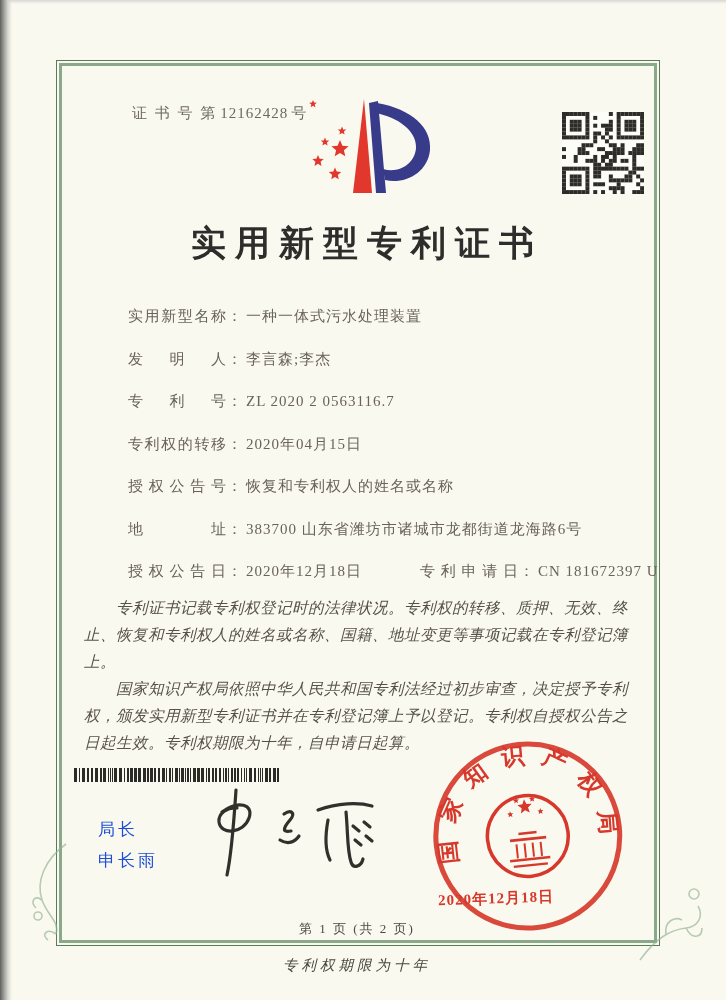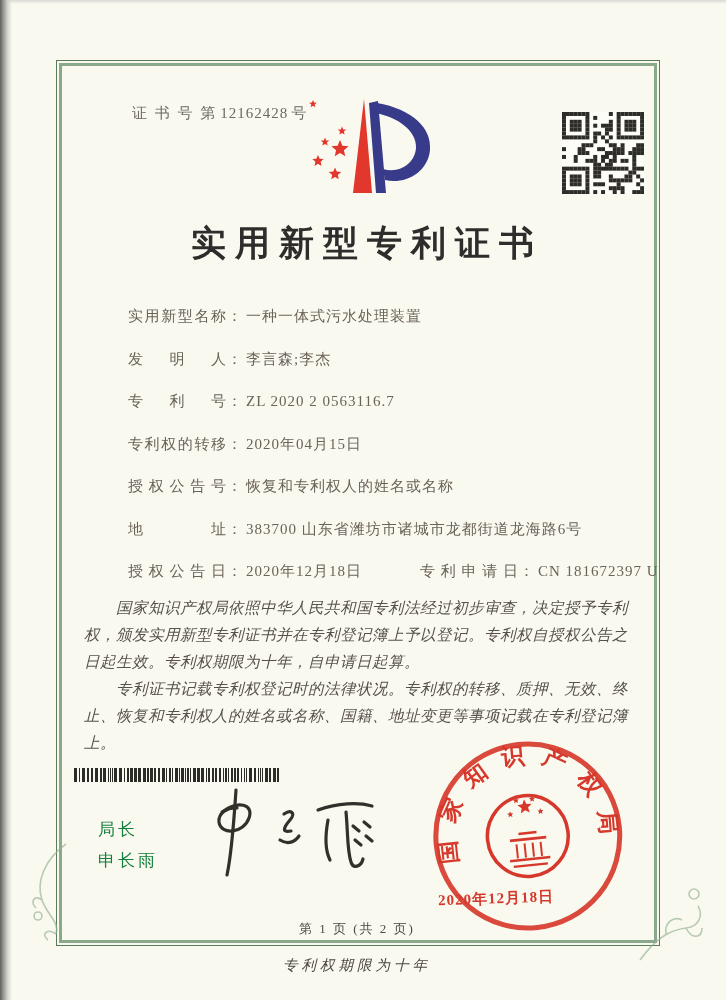--- a/index.html
+++ b/index.html
@@ -32,21 +32,21 @@
   .fvalue{letter-spacing:1px;}
   .grant-2{margin-left:58px;}
 
   .paras{position:absolute;left:84px;top:594px;width:558px;font-size:15.5px;line-height:27px;
        color:#57514a;font-style:italic;letter-spacing:0.5px;}
   .paras p{margin:0;text-indent:32px;}
 
   .barcode{position:absolute;left:74px;top:768px;width:206px;height:14px;}
   .barcode div{position:absolute;top:0;bottom:0;background:#2b2b27;}
 
-  .signer{position:absolute;left:98px;top:814px;font-size:17px;color:#15803d;letter-spacing:3px;line-height:31px;}
+  .signer{position:absolute;left:98px;top:814px;font-size:17px;color:#1d4ed8;letter-spacing:3px;line-height:31px;}
   .signature{position:absolute;left:196px;top:780px;width:195px;height:105px;}
 
   .seal{position:absolute;left:430px;top:738px;width:196px;height:196;transform:rotate(-6deg);}
   .seal svg{width:196px;height:196px;}
   .seal-date{position:absolute;left:438px;top:888px;width:190px;color:#d6392c;font-size:15px;
        font-weight:600;letter-spacing:1px;transform:rotate(-2deg);z-index:5;}
 
   .page-info{position:absolute;left:56px;top:920px;width:602px;text-align:center;
        font-size:13px;color:#4e4a44;letter-spacing:2px;}
   .footer-note{position:absolute;left:0;top:956px;width:714px;text-align:center;font-size:14.5px;
@@ -322,22 +322,22 @@
     </div>
     <div class="frow">
       <span class="flabel">地址</span><span class="fcolon">：</span><span class="fvalue">383700 山东省潍坊市诸城市龙都街道龙海路6号</span>
     </div>
     <div class="frow">
       <span class="flabel">授权公告日</span><span class="fcolon">：</span><span class="fvalue">2020年12月18日</span><span class="flabel grant-2">专利申请日</span><span class="fcolon">：</span><span class="fvalue">CN 181672397 U</span>
     </div>
   </div>
 
   <div class="paras">
+    <p>专利证书记载专利权登记时的法律状况。专利权的转移、质押、无效、终止、恢复和专利权人的姓名或名称、国籍、地址变更等事项记载在专利登记簿上。</p>
     <p>国家知识产权局依照中华人民共和国专利法经过初步审查，决定授予专利权，颁发实用新型专利证书并在专利登记簿上予以登记。专利权自授权公告之日起生效。专利权期限为十年，自申请日起算。</p>
-    <p>专利证书记载专利权登记时的法律状况。专利权的转移、质押、无效、终止、恢复和专利权人的姓名或名称、国籍、地址变更等事项记载在专利登记簿上。</p>
   </div>
 
   <div class="barcode" id="barcode">
       <div style="left: 0px; width: 3px;"></div>
       <div style="left: 5px; width: 1px;"></div>
       <div style="left: 8px; width: 3px;"></div>
       <div style="left: 13px; width: 2px;"></div>
       <div style="left: 17px; width: 2px;"></div>
       <div style="left: 21px; width: 3px;"></div>
       <div style="left: 26px; width: 2px;"></div>

